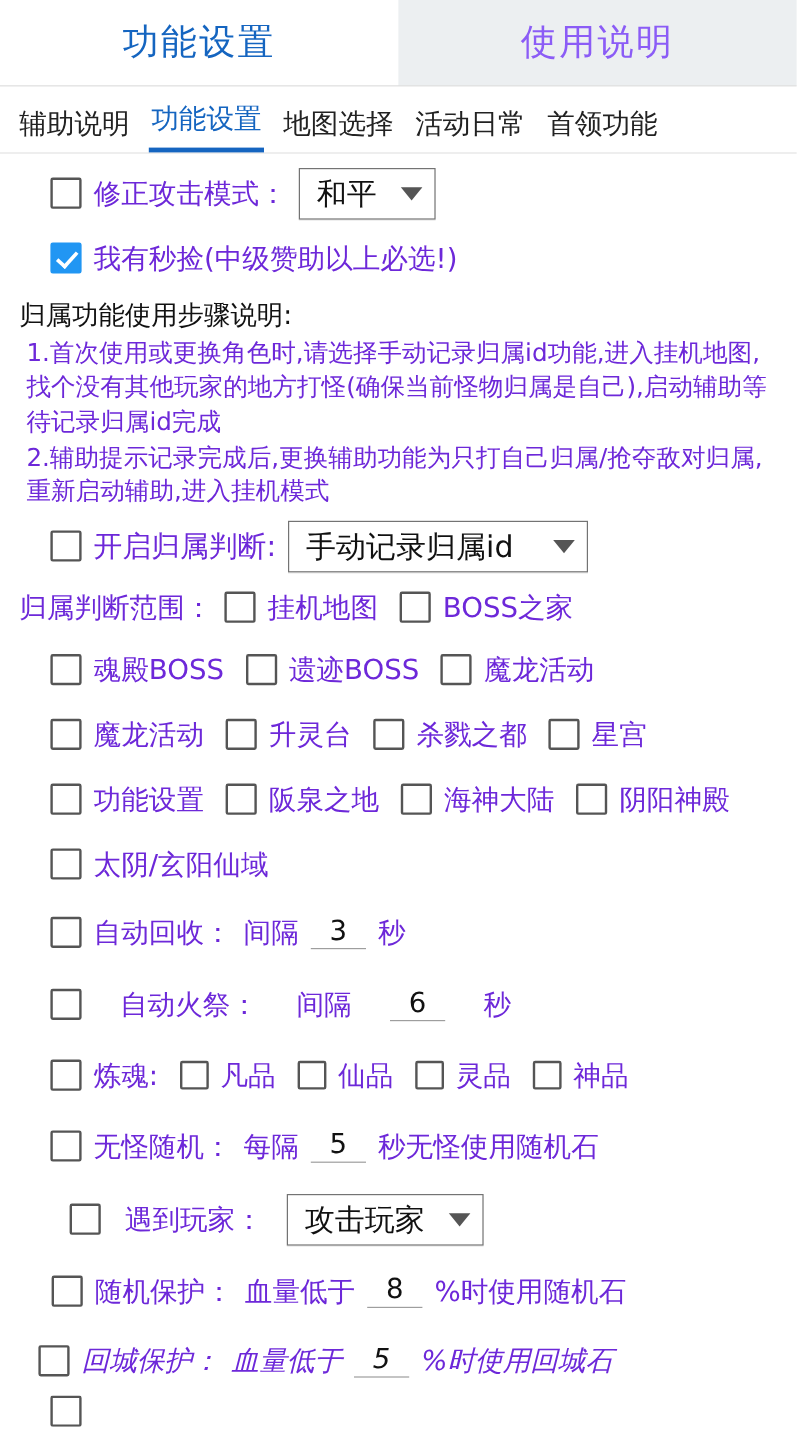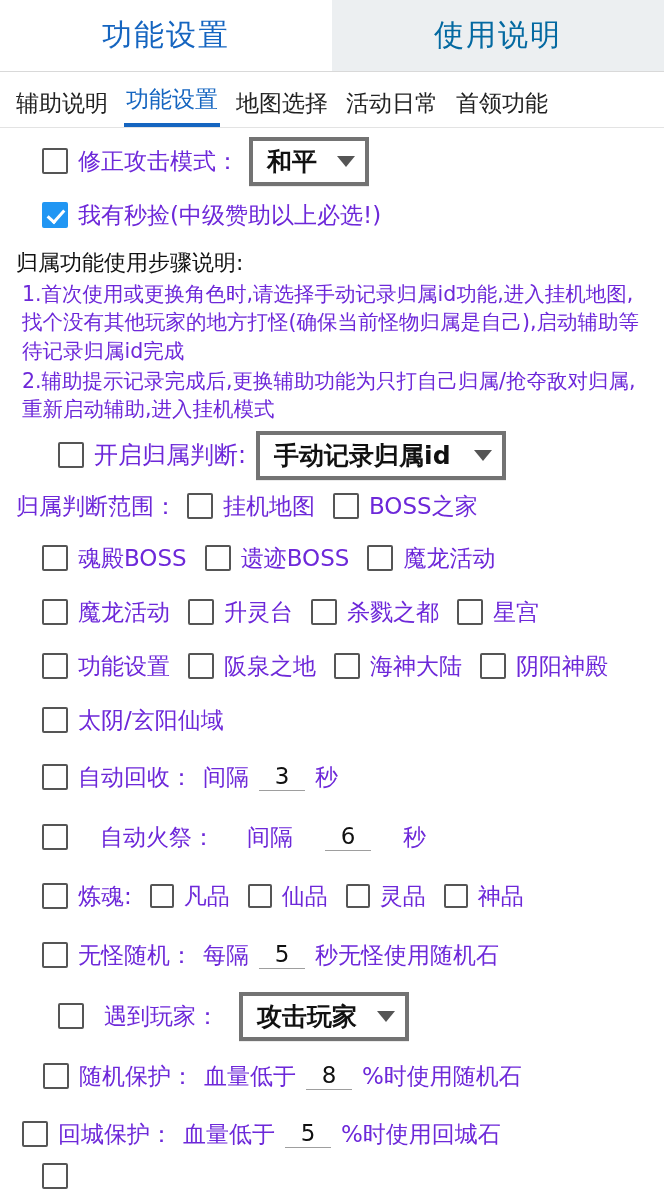--- a/index.html
+++ b/index.html
@@ -27,21 +27,21 @@
     justify-content: center;
     font-size: 30px;
     letter-spacing: 2px;
   }
   .win-tab.active {
     background: #ffffff;
     color: #1565c0;
   }
   .win-tab.inactive {
     background: #eceff1;
-    color: #0369a1;
+    color: #8b5cf6;
   }
 
   
   .sub-tabs {
     display: flex;
     align-items: flex-end;
     gap: 14px;
     padding: 8px 14px 0 14px;
     height: 56px;
     border-bottom: 1px solid #e3e3e3;
@@ -96,28 +96,27 @@
 
   .lbl { font-size: 23px; color: #6d28d9; white-space: nowrap; }
   .lbl.big { font-size: 24px; }
 
   
   .select {
     display: inline-flex;
     align-items: center;
     justify-content: space-between;
     gap: 14px;
-    border: 4px solid #737373;
+    border: 1px solid #737373;
     background: #fff;
     padding: 4px 10px 4px 14px;
     min-height: 42px;
     font-size: 25px;
     color: #111;
     box-shadow: 0 1px 0 rgba(0,0,0,0.08);
-    font-weight: bold;
   }
   .caret {
     width: 0; height: 0;
     border-left: 9px solid transparent;
     border-right: 9px solid transparent;
     border-top: 11px solid #555;
     margin-left: 6px;
     flex: 0 0 auto;
   }
 
@@ -180,21 +179,21 @@
 
   <div class="row" style="min-height:54px; padding-left:42px;">
     <span class="cb checked"></span>
     <span class="lbl">我有秒捡(中级赞助以上必选!)</span>
   </div>
 
   <div class="para-title">归属功能使用步骤说明:</div>
   <div class="para">1.首次使用或更换角色时,请选择手动记录归属id功能,进入挂机地图,找个没有其他玩家的地方打怪(确保当前怪物归属是自己),启动辅助等待记录归属id完成</div>
   <div class="para">2.辅助提示记录完成后,更换辅助功能为只打自己归属/抢夺敌对归属,重新启动辅助,进入挂机模式</div>
 
-  <div class="row" style="min-height:58px; padding-left:58px; padding-top:6px;align-items:center;">
+  <div class="row" style="min-height:58px; padding-left:42px; padding-top:6px;align-items:center;">
     <span class="cb"></span>
     <span class="lbl big">开启归属判断:</span>
     <span class="select" style="min-width:250px;">
       <span>手动记录归属id</span>
       <span class="caret"></span>
     </span>
   </div>
 
   <div class="row" style="min-height:50px; padding-left:16px;">
     <span class="lbl">归属判断范围：</span>
@@ -287,21 +286,21 @@
   </div>
 
   <div class="row" style="min-height:58px; padding-left:43px;">
     <span class="cb"></span>
     <span class="lbl">随机保护：</span>
     <span class="lbl">血量低于</span>
     <span class="numin">8</span>
     <span class="lbl">%时使用随机石</span>
   </div>
 
-  <div class="row" style="min-height:58px; padding-left:22px;">
+  <div class="row" style="min-height:58px; padding-left:32px;font-style:italic;">
     <span class="cb"></span>
     <span class="lbl">回城保护：</span>
     <span class="lbl">血量低于</span>
     <span class="numin">5</span>
     <span class="lbl">%时使用回城石</span>
   </div>
 
   <div class="row" style="min-height:24px; padding-left:42px; overflow:hidden;">
     <span class="cb"></span>
   </div>

